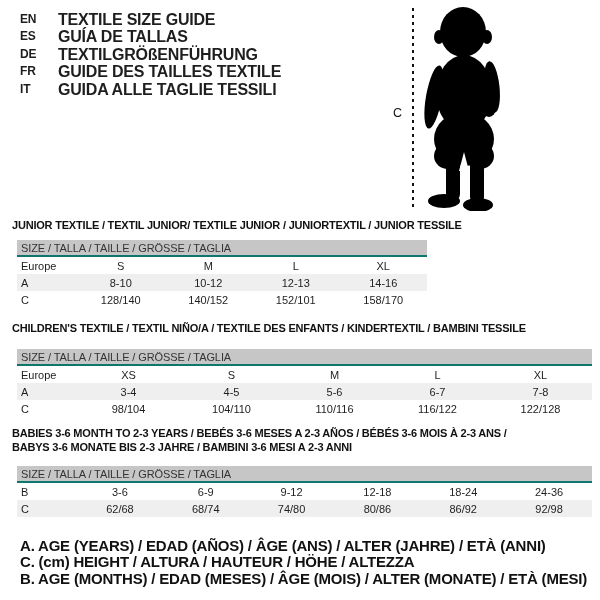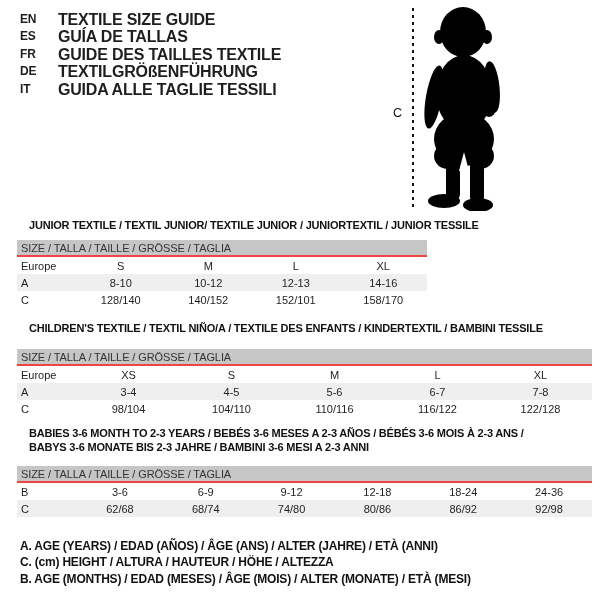--- a/index.html
+++ b/index.html
@@ -22,69 +22,69 @@
   
   .height-line {
     left: 412px; top: 8px; width: 2px; height: 199px;
     background: repeating-linear-gradient(to bottom, #141414 0 3px, transparent 3px 7px);
   }
   .height-label { left: 393px; top: 106px; font-size: 12.5px; color: #111; }
   .baby-svg { left: 420px; top: 5px; }
 
   
   .sec-title {
-    left: 29px; font-weight: bold; font-size: 11px;
+    left: 12px; font-weight: bold; font-size: 11px;
     letter-spacing: -0.2px; color: #111; line-height: 13.5px; width: 572px;
   }
   .sec1 { top: 219px; }
   .sec2 { top: 322px; }
   .sec3 { top: 427px; }
 
   
   table.size-table {
     border-collapse: collapse; table-layout: fixed;
     font-size: 11px; color: #1e1e1e;
   }
   .t1 { left: 17px; top: 240px; width: 410px; }
   .t2 { left: 17px; top: 349px; width: 575px; }
   .t3 { left: 17px; top: 466px; width: 575px; }
   th.size-bar {
     background: #c6c6c6; color: #333;
     font-weight: normal; font-size: 11px; text-align: left;
     height: 15px; padding: 0 0 0 4px;
-    border-bottom: 2px solid #ef4444;
+    border-bottom: 2px solid #0f766e;
     letter-spacing: -0.1px;
   }
   td { height: 17px; text-align: center; padding: 0; }
   td.row-label { text-align: left; padding-left: 4px; }
   tr.shaded td { background: #efefef; }
 
   
   .notes { left: 20px; top: 538px; }
-  .note-line { font-weight: bold; font-size: 12px; line-height: 16.3px; letter-spacing: -0.2px; color: #111; }
+  .note-line { font-weight: bold; font-size: 15px; line-height: 16.3px; letter-spacing: -0.2px; color: #111; }
 </style>
 </head>
 <body>
 
 <div class="abs lang-block">
   <div class="lang-row">
     <span class="lang-code">EN</span>
     <span class="lang-title">TEXTILE SIZE GUIDE</span>
   </div>
   <div class="lang-row">
     <span class="lang-code">ES</span>
     <span class="lang-title">GUÍA DE TALLAS</span>
   </div>
   <div class="lang-row">
+    <span class="lang-code">DE</span>
+    <span class="lang-title">TEXTILGRÖßENFÜHRUNG</span>
+  </div>
+  <div class="lang-row">
     <span class="lang-code">FR</span>
     <span class="lang-title">GUIDE DES TAILLES TEXTILE</span>
-  </div>
-  <div class="lang-row">
-    <span class="lang-code">DE</span>
-    <span class="lang-title">TEXTILGRÖßENFÜHRUNG</span>
   </div>
   <div class="lang-row">
     <span class="lang-code">IT</span>
     <span class="lang-title">GUIDA ALLE TAGLIE TESSILI</span>
   </div>
 </div>
 
 <div class="abs height-line"></div>
 <div class="abs height-label">C</div>
 <svg class="abs baby-svg" width="88" height="206" viewBox="0 0 88 206" aria-hidden="true">

